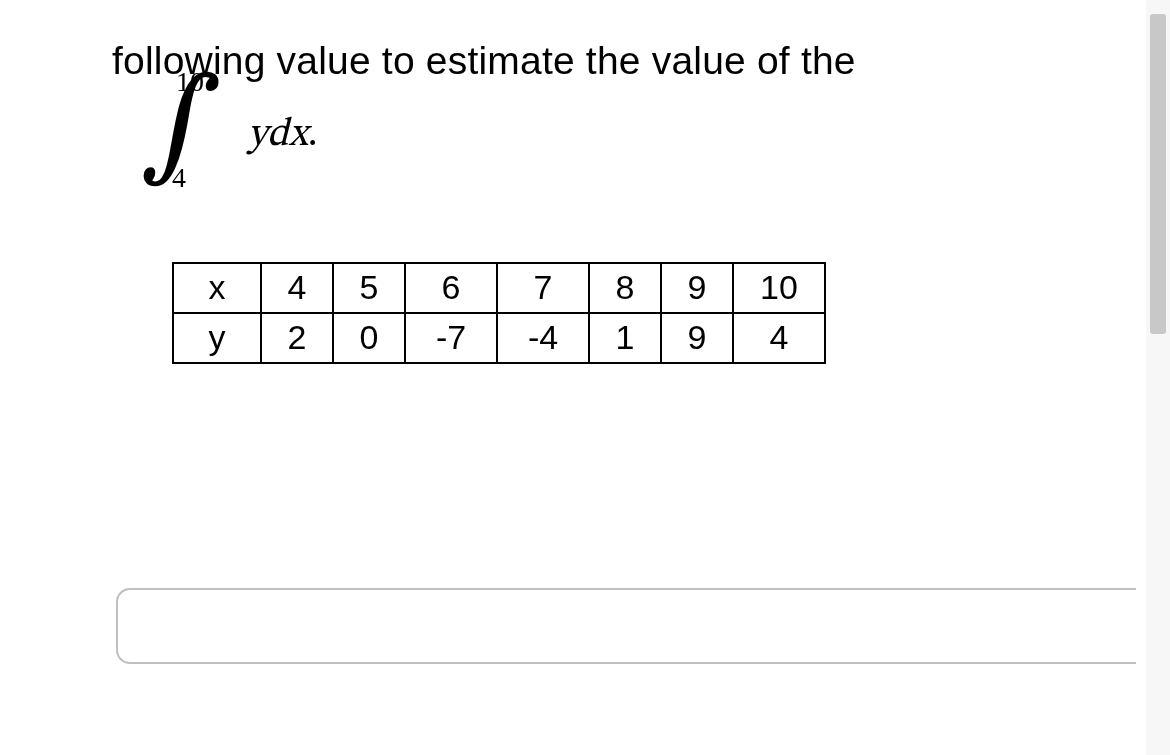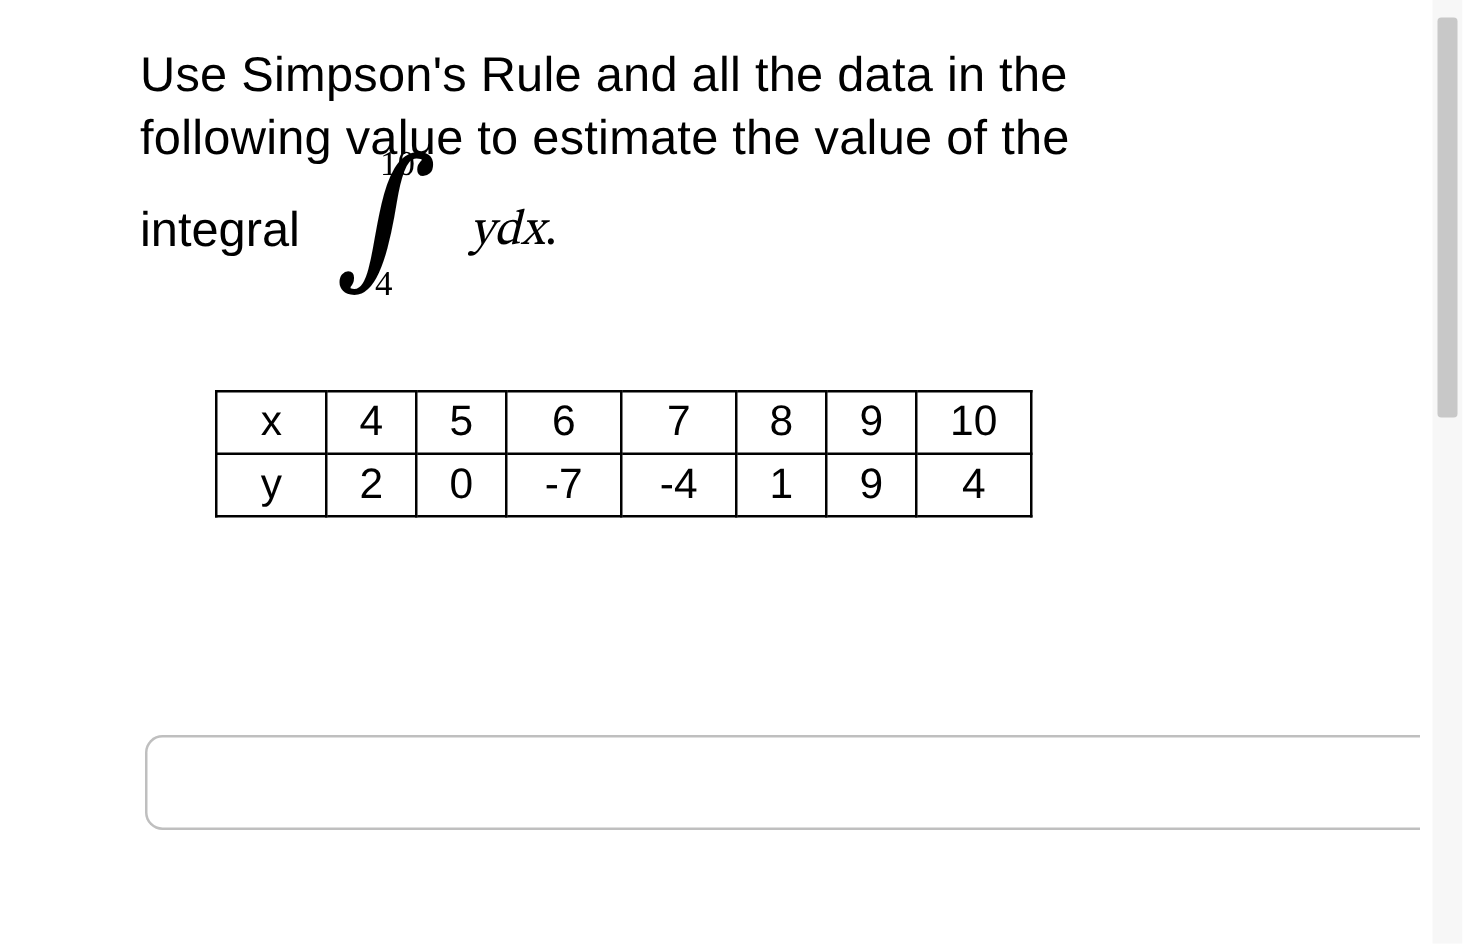--- a/index.html
+++ b/index.html
@@ -130,24 +130,22 @@
     width: 16px;
     height: 320px;
     background: #c8c8c8;
     border-radius: 3px;
   }
 </style>
 </head>
 <body>
 
 <div class="content">
-  <div class="question-text">Use Simpson's Rule and all the data in the</div>
   <div class="question-text">following value to estimate the value of the</div>
   <div class="line3">
-    <span class="word-integral">integral</span>
     <span class="integral-wrap">
       <span class="int-sign">∫</span>
       <span class="ub">10</span>
       <span class="lb">4</span>
     </span>
     <span class="integrand">
       <span>ydx</span><span class="punct">.</span>
     </span>
   </div>
 

